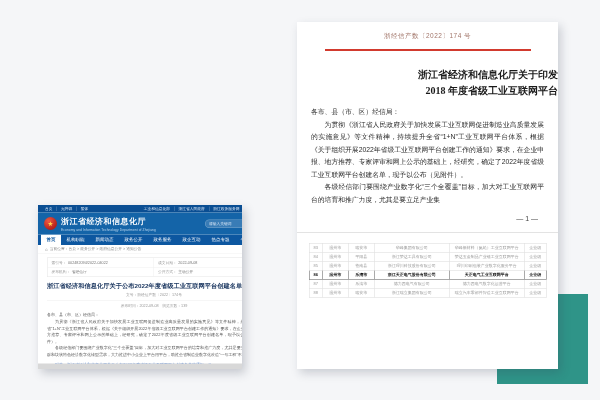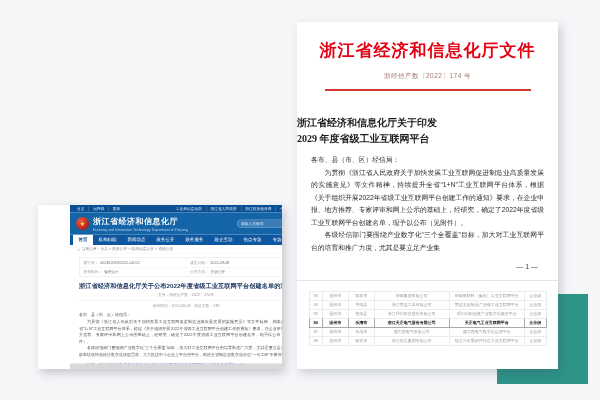--- a/index.html
+++ b/index.html
@@ -10,37 +10,37 @@
   
   .teal-rect {position:absolute; left:497px; top:294px; width:91px; height:90px; background:#2f9488;}
 
   
   .doc {position:absolute; left:297px; top:22px; width:261px; height:347px; background:#ffffff;
         box-shadow:3px 4px 9px rgba(50,60,80,.22); overflow:hidden;}
   .doc-head {margin-top:17px; text-align:center; font-family:"Liberation Serif", serif;
              font-weight:bold; font-size:17px; color:#e60012; letter-spacing:1px;}
   .doc-no {margin-top:10px; text-align:center; font-size:6.5px; color:#a2766a; letter-spacing:.5px;}
   .doc-rule {width:206px; margin:8px auto 0; border-top:2px solid #d23a2e;}
-  .doc-title {margin-top:24px; text-align:left; font-family:"Liberation Serif", serif;
+  .doc-title {margin-top:16px; text-align:right; font-family:"Liberation Serif", serif;
               font-weight:bold; font-size:10px; color:#1a1a1a; line-height:1.55;}
   .doc-body {margin:8px 14px 0; font-size:6.8px; color:#2b2b2b; line-height:1.85; text-align:justify;}
   .doc-body p {margin:0; text-indent:2em;}
   .doc-body p.salute {text-indent:0;}
   .pageno {margin:8px 20px 0; text-align:right; font-size:7px; color:#444;}
   .page2-edge {margin-top:10px; border-top:1px solid #e3e3e3;}
   .tbl-wrap {width:474px; margin:10px 0 0 12px; transform:scale(.5); transform-origin:0 0;}
   .plist {border-collapse:collapse; width:100%; font-size:8px; color:#9a9a9a; table-layout:fixed;}
   .plist td {border:1px solid #d8d8d8; padding:3px 2px; text-align:center; white-space:nowrap; overflow:hidden;}
   .plist col.c0{width:26px;} .plist col.c1{width:52px;} .plist col.c2{width:52px;}
   .plist col.c3{width:150px;} .plist col.c4{width:150px;} .plist col.c5{width:44px;}
   .plist tr.hl td {color:#111; font-weight:bold; border-color:#555; background:#fff;}
 
   
-  .site {position:absolute; left:38px; top:205px; width:244px; height:164px; background:#fff;
-         box-shadow:3px 4px 9px rgba(50,60,80,.25); overflow:hidden;padding-left:32px;}
+  .site {position:absolute; left:38px; top:205px; width:204px; height:164px; background:#fff;
+         box-shadow:3px 4px 9px rgba(50,60,80,.25); overflow:hidden;}
   .site-inner {width:464px; height:328px; transform:scale(.5); transform-origin:0 0; background:#fff;}
   .topbar {height:15px; background:#0a4e93; color:#dce9f7; font-size:7.5px;
            display:flex; align-items:center; justify-content:space-between; padding:0 10px;}
   .topbar span.lnk {margin:0 4px; cursor:pointer;}
   .topbar span.lnk + span.lnk {border-left:1px solid rgba(255,255,255,.35); padding-left:8px;}
   .masthead {height:44px; background:#1464a8; display:flex; align-items:center; padding:0 12px; position:relative;}
   .emblem {width:26px; height:26px; border-radius:50%; background:radial-gradient(circle at 35% 30%, #ef5a43, #b5201a 70%);
            display:flex; align-items:center; justify-content:center; flex:0 0 auto;}
   .emblem .star {color:#ffd24a; font-size:13px; line-height:1;}
   .site-names {margin-left:8px; color:#fff;}
@@ -146,26 +146,25 @@
         </div>
         <div class="a-attach">附件：浙江省经济和信息化厅关于公布2022年度省级工业互联网平台创建名单的通知.pdf</div>
 
       </div>
 
       <div class="site-footer"></div>
     </div>
   </div>
 
   <div class="doc">
-    <div class="doc-head">浙江省经济和信息化厅文件</div>
     <div class="doc-no">浙经信产数〔2022〕174 号</div>
     <div class="doc-rule"></div>
     <div class="doc-title">
       <div>浙江省经济和信息化厅关于印发</div>
-      <div>2029 年度省级工业互联网平台</div>
+      <div>2018 年度省级工业互联网平台</div>
     </div>
     <div class="doc-body">
       <p class="salute">各市、县（市、区）经信局：</p>
       <p>为贯彻《浙江省人民政府关于加快发展工业互联网促进制造业高质量发展的实施意见》等文件精神，持续提升全省“1+N”工业互联网平台体系，根据《关于组织开展2022年省级工业互联网平台创建工作的通知》要求，在企业申报、地方推荐、专家评审和网上公示的基础上，经研究，确定了2022年度省级工业互联网平台创建名单，现予以公布（见附件）。</p>
       <p>各级经信部门要围绕产业数字化“三个全覆盖”目标，加大对工业互联网平台的培育和推广力度，尤其是要立足产业集</p>
     </div>
     <div class="pageno">— 1 —</div>
     <div class="page2-edge"></div>
     <div class="tbl-wrap">
       <table class="plist">

